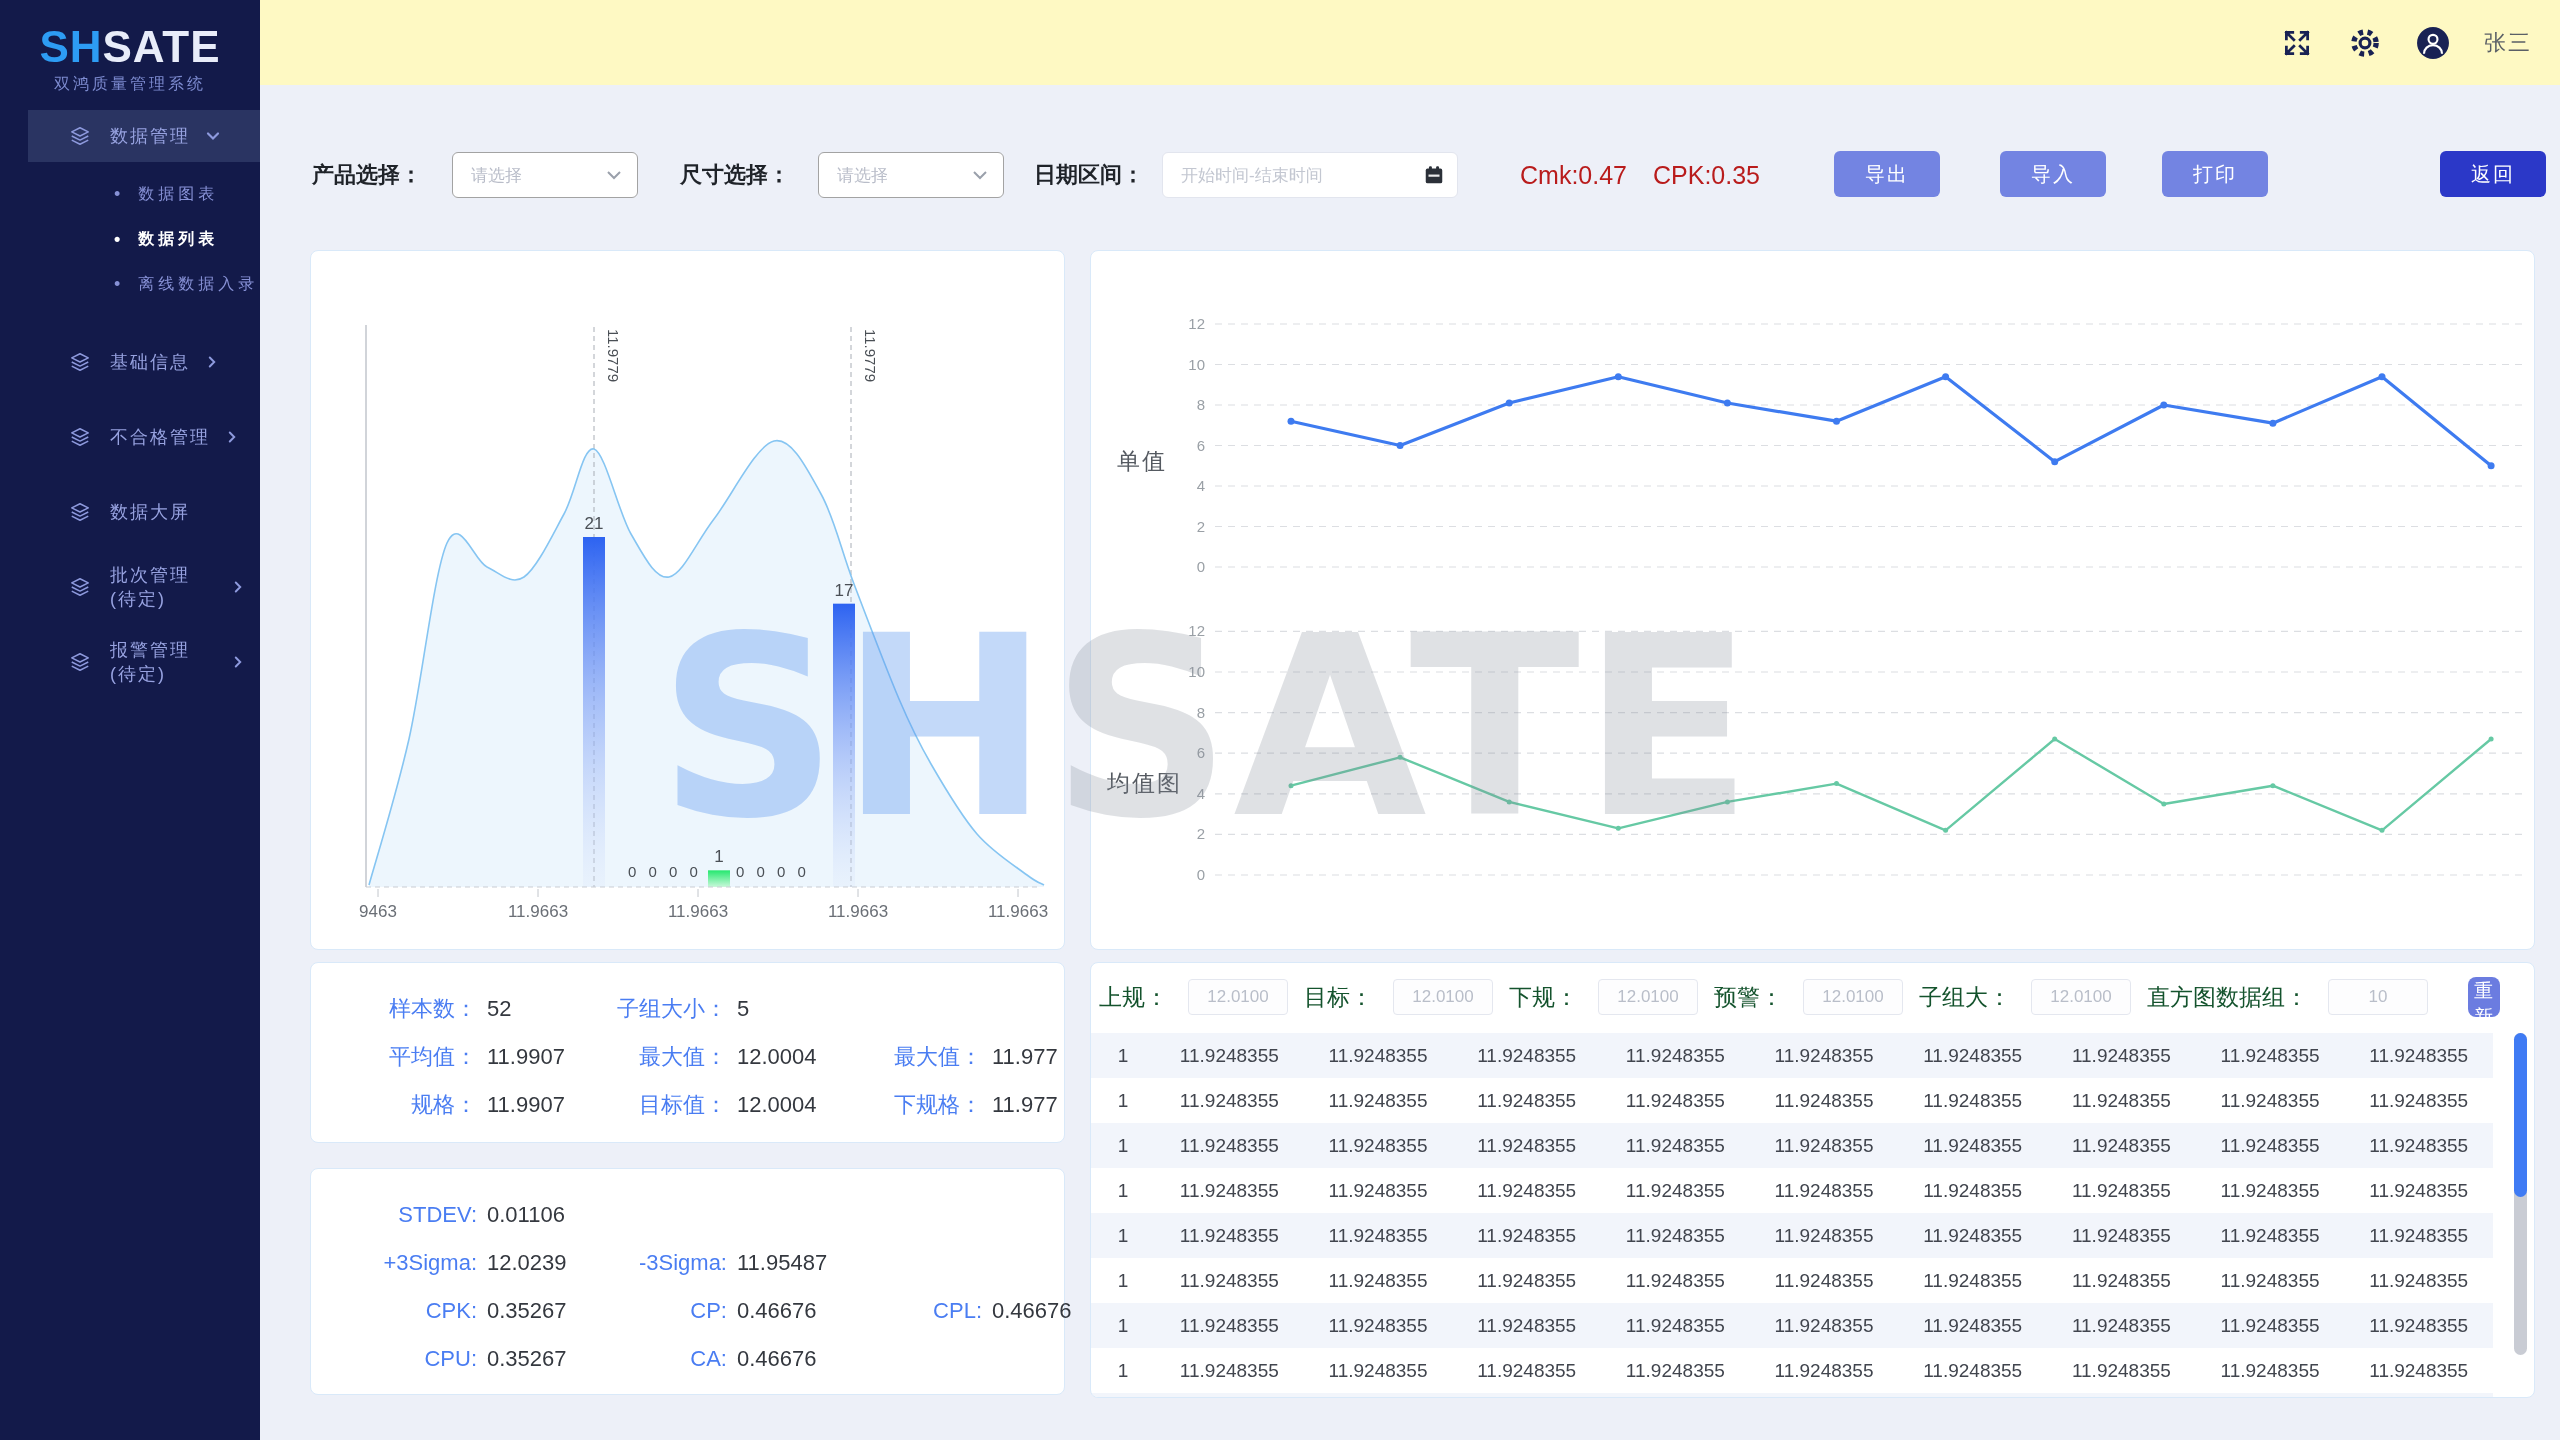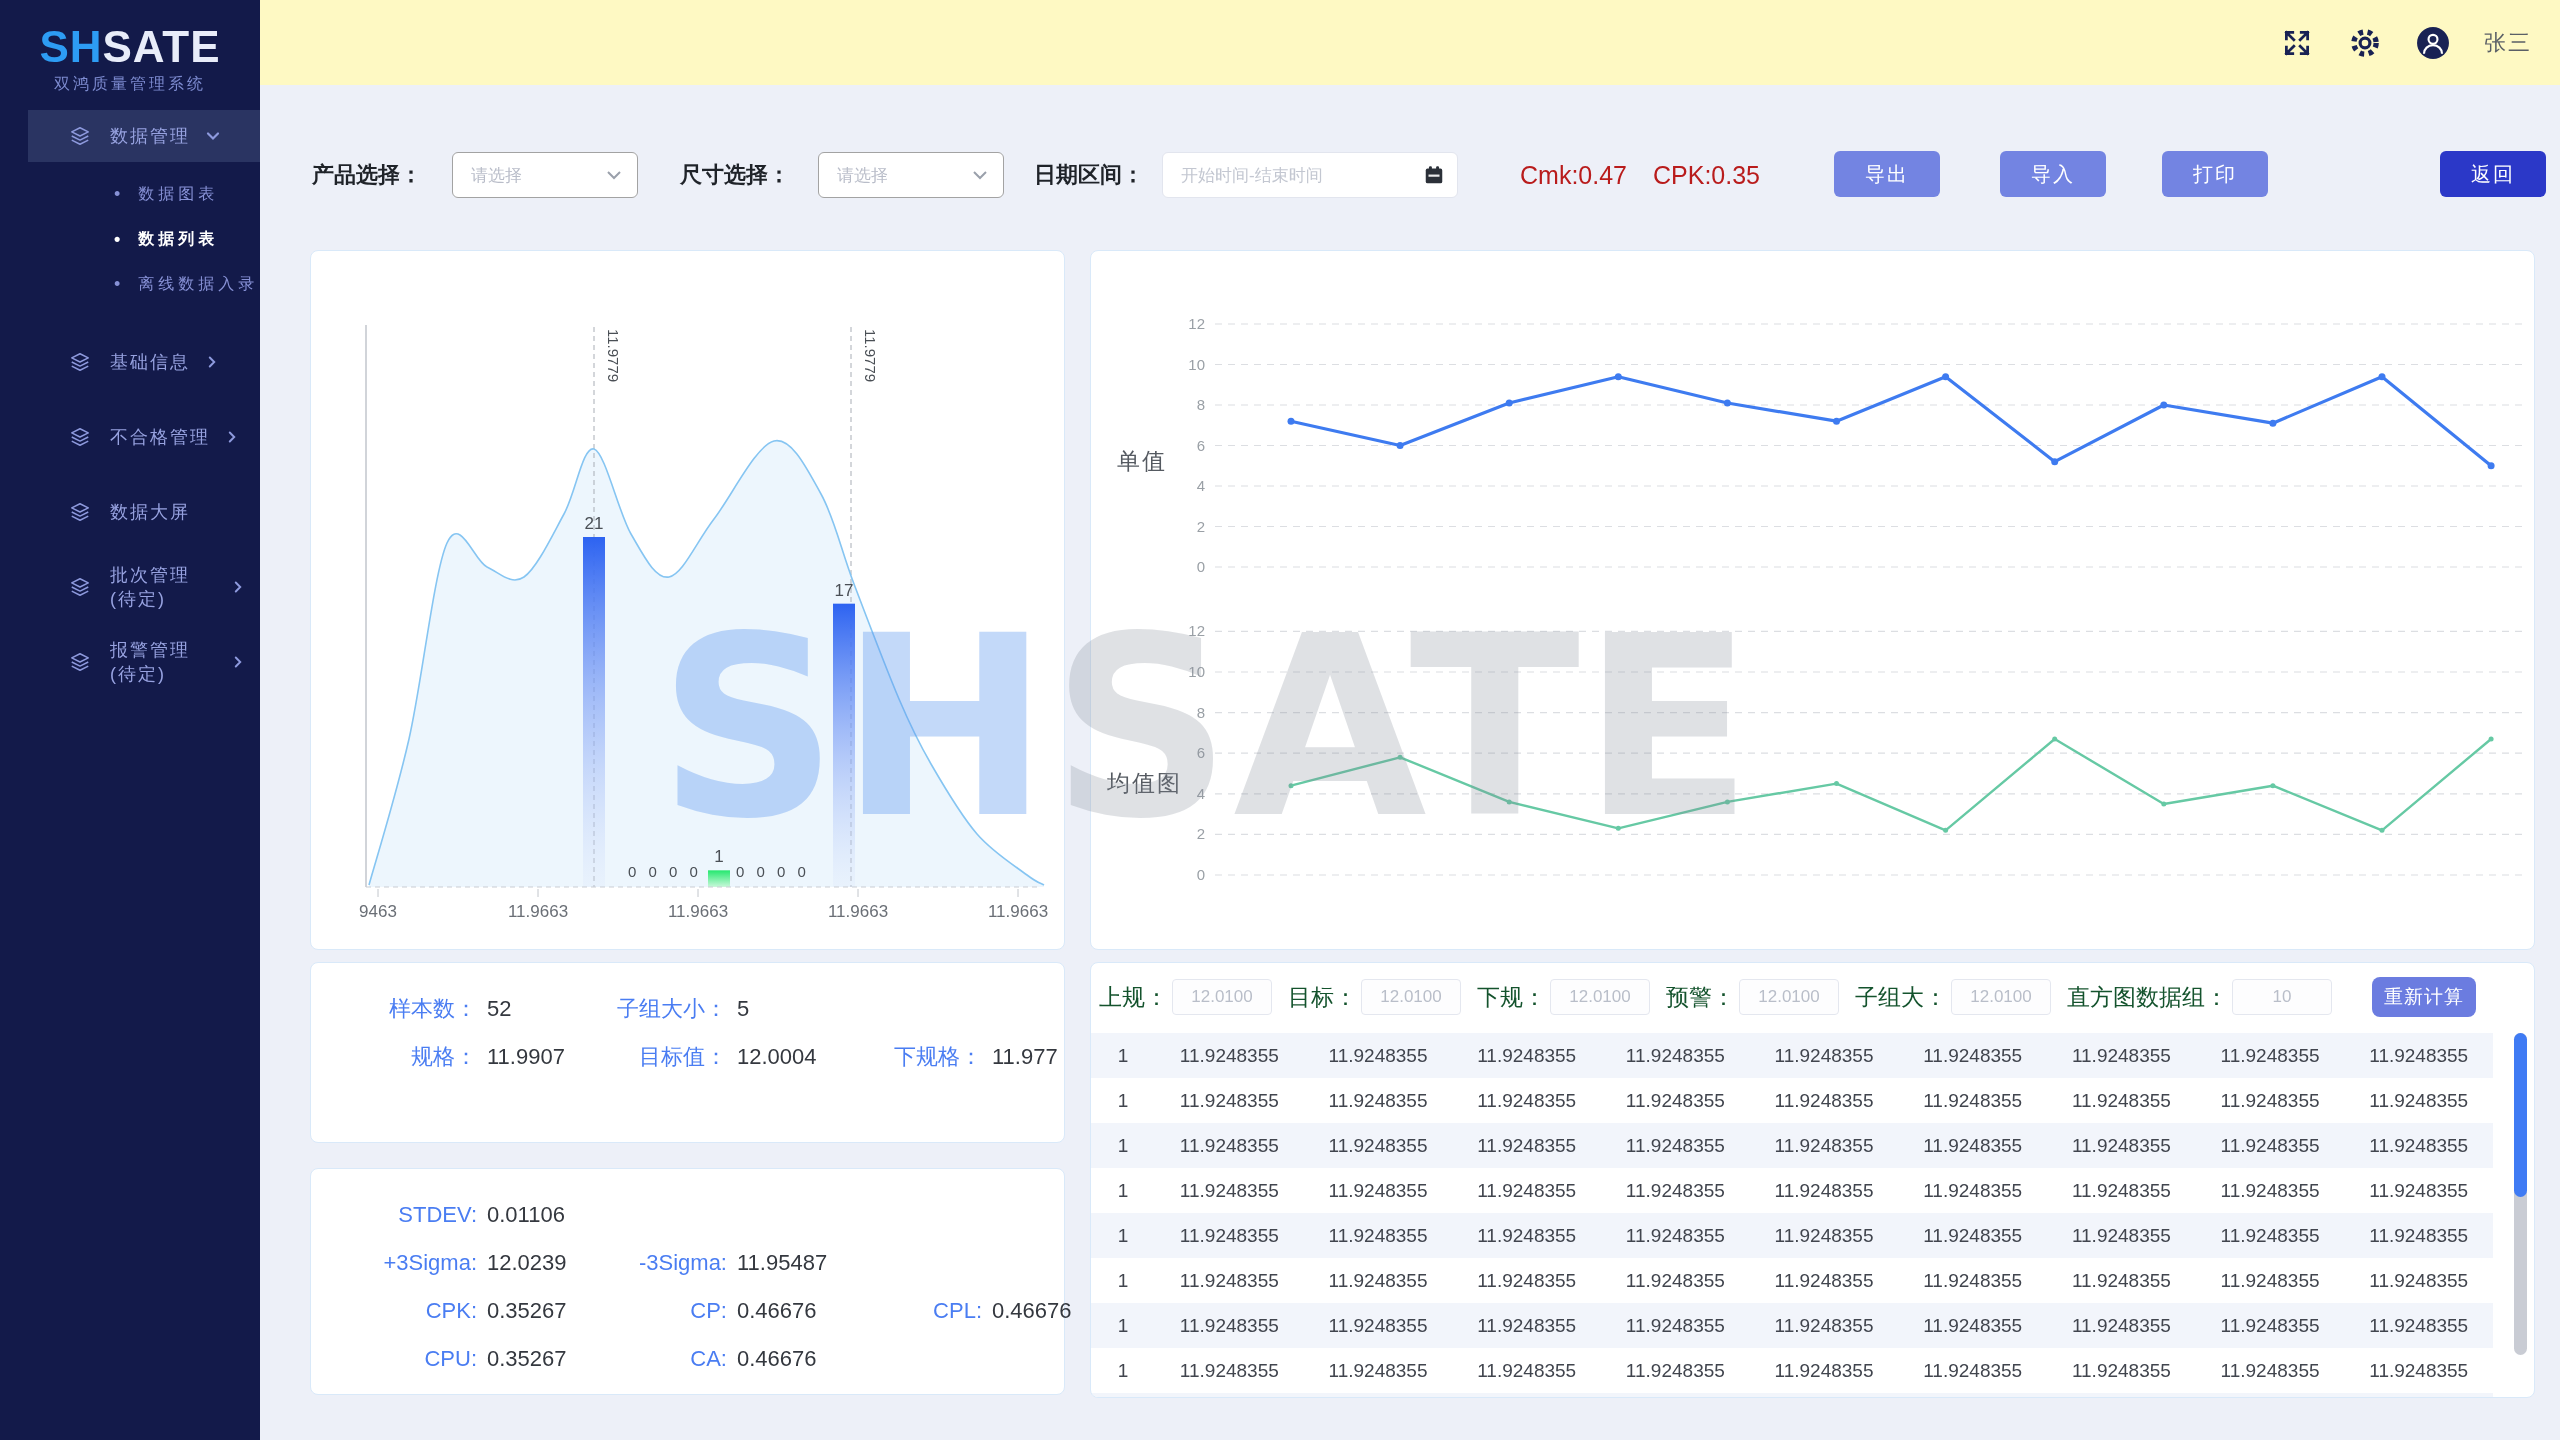--- a/index.html
+++ b/index.html
@@ -55,21 +55,21 @@
   .stat-row{display:grid;grid-template-columns:250px 255px auto;height:48px;align-items:center;}
   .stat-cell{white-space:nowrap;font-size:22px;}
   .stat-label{display:inline-block;min-width:132px;text-align:right;color:#4a7df2;}
   .stat-value{margin-left:10px;color:#34383f;}
 
   
   .form-row{position:absolute;left:0;top:12px;width:100%;height:44px;display:flex;align-items:center;
             padding-left:8px;box-sizing:border-box;}
   .f-label{font-size:23px;font-weight:normal;color:#14532d;white-space:nowrap;margin-left:16px;}
   .f-label:first-child{margin-left:0;}
-  .f-input{width:100px;height:36px;margin-left:4px;border:1px solid #e4e7ef;border-radius:4px;background:#fdfdfe;
+  .f-input{width:100px;height:36px;margin-left:20px;border:1px solid #e4e7ef;border-radius:4px;background:#fdfdfe;
            color:#b9bec9;font-size:17px;text-align:center;font-family:inherit;box-sizing:border-box;}
   .recalc{margin-left:40px;margin-right:58px;width:112px;height:40px;background:#6b7ce0;color:#fff;border:none;
           border-radius:8px;font-size:19px;letter-spacing:1px;cursor:pointer;font-family:inherit;}
   .tbl{position:absolute;left:0;top:70px;width:1402px;}
   .trow{display:flex;height:45px;align-items:center;font-size:19px;color:#41454e;cursor:pointer;}
   .trow:nth-child(odd){background:#f2f5fb;}
   .tc0{width:64px;text-align:center;flex:none;}
   .tcv{flex:1;text-align:center;}
   .vscroll{position:absolute;right:7px;top:70px;width:13px;height:322px;border-radius:7px;background:#c9ccd4;}
   .vthumb{position:absolute;left:0;top:0;width:13px;height:164px;border-radius:7px;background:#3f7bf4;cursor:grab;}
@@ -358,20 +358,25 @@
         </svg>
     </section>
 
     <section class="panel" style="left:50px;top:877px;width:755px;height:181px;">
       <div class="stat-grid" id="stats1">
           <div class="stat-row">
             <div class="stat-cell"><span class="stat-label">样本数：</span><span class="stat-value">52</span></div>
             <div class="stat-cell"><span class="stat-label">子组大小：</span><span class="stat-value">5</span></div>
           </div>
           <div class="stat-row">
+            <div class="stat-cell"><span class="stat-label">平均值：</span><span class="stat-value">11.9907</span></div>
+            <div class="stat-cell"><span class="stat-label">最大值：</span><span class="stat-value">12.0004</span></div>
+            <div class="stat-cell"><span class="stat-label">最大值：</span><span class="stat-value">11.977</span></div>
+          </div>
+          <div class="stat-row">
             <div class="stat-cell"><span class="stat-label">规格：</span><span class="stat-value">11.9907</span></div>
             <div class="stat-cell"><span class="stat-label">目标值：</span><span class="stat-value">12.0004</span></div>
             <div class="stat-cell"><span class="stat-label">下规格：</span><span class="stat-value">11.977</span></div>
           </div>
         </div>
     </section>
 
     <section class="panel" style="left:50px;top:1083px;width:755px;height:227px;">
       <div class="stat-grid" id="stats2">
           <div class="stat-row">

